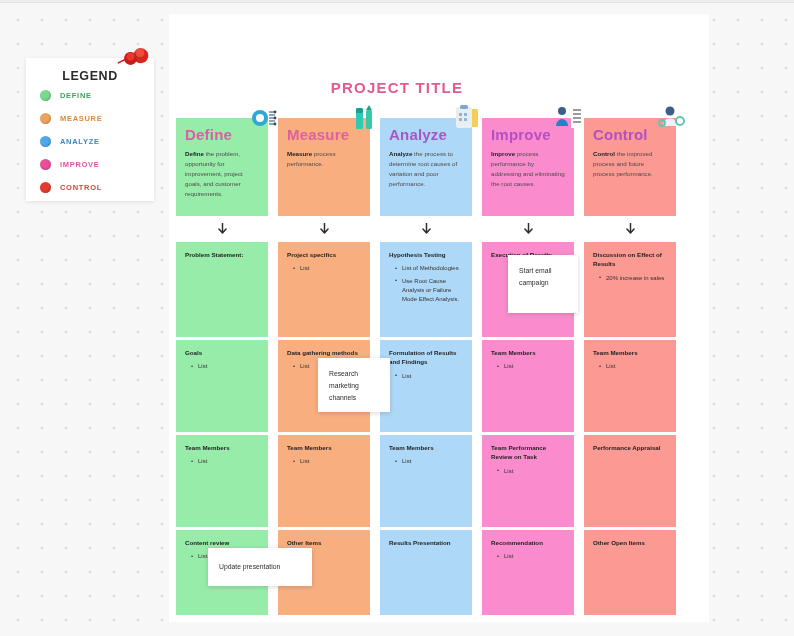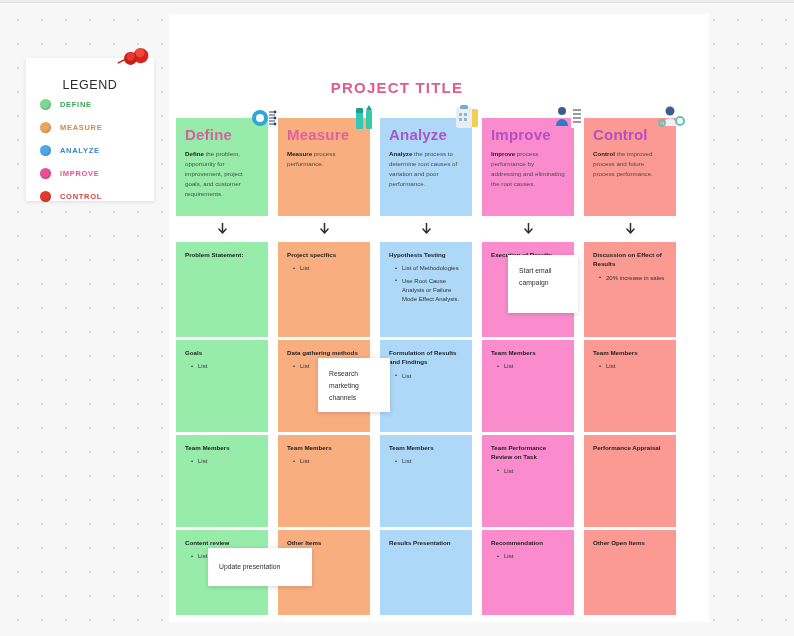--- a/index.html
+++ b/index.html
@@ -52,25 +52,25 @@
     position: absolute;
     left: 26px;
     top: 58px;
     width: 128px;
     height: 143px;
     background: #ffffff;
     box-shadow: 0 1px 4px rgba(0,0,0,.10);
   }
   #legend-title {
     font-size: 12.5px;
-    font-weight: normal;
+    font-weight: bold;
     color: #2b2b2b;
     letter-spacing: .6px;
     text-align: center;
-    margin-top: 20px;
+    margin-top: 11px;
   }
   .legend-row {
     display: flex;
     align-items: center;
     gap: 9px;
     padding: 0 0 0 14px;
     height: 21px;
     margin-top: 2px;
   }
   .legend-dot {

